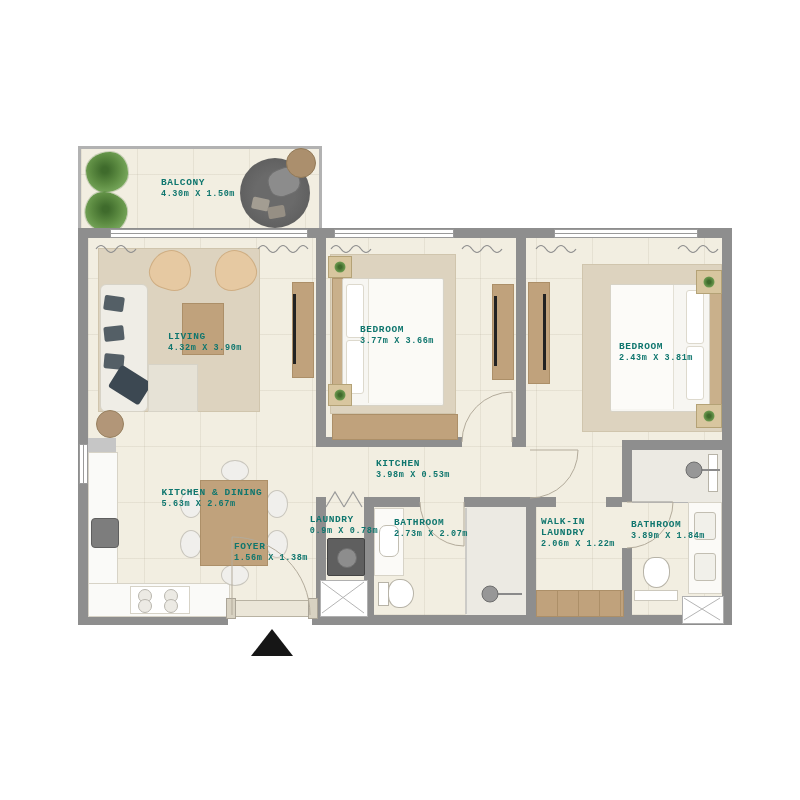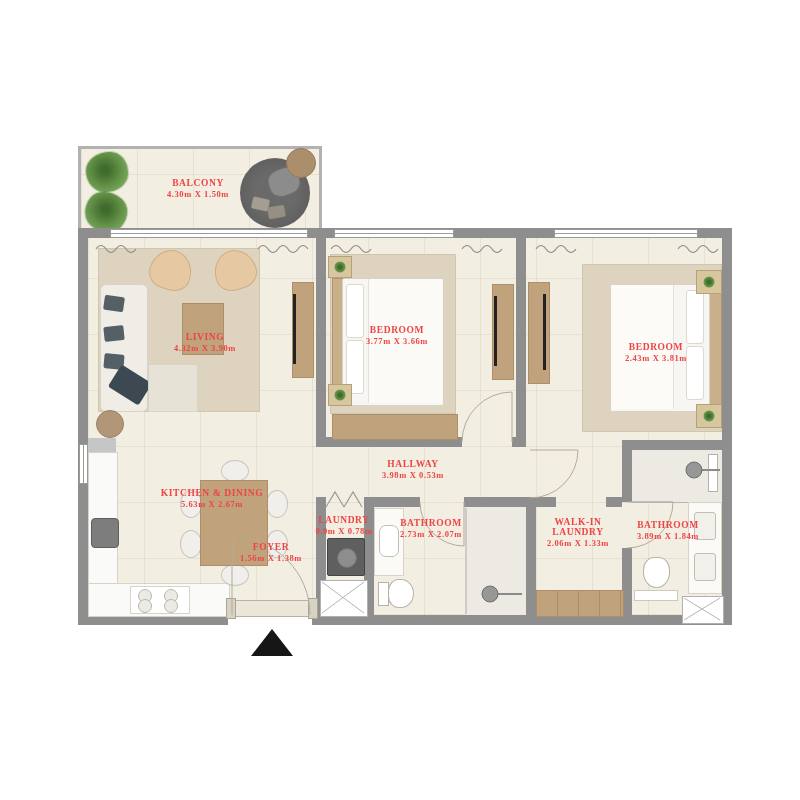--- a/index.html
+++ b/index.html
@@ -9,22 +9,22 @@
   .wall{position:absolute;background:#8e8e8e;}
   .floor{position:absolute;background:#f2eee1;
     background-image:
       repeating-linear-gradient(0deg, rgba(140,130,105,0.12) 0 1px, transparent 1px 56px),
       repeating-linear-gradient(90deg, rgba(140,130,105,0.12) 0 1px, transparent 1px 56px);}
   .window{position:absolute;background:linear-gradient(to bottom,#ffffff 42%,#9a9a9a 42%,#9a9a9a 58%,#ffffff 58%);
           border:1px solid #9a9a9a;}
   .rug{position:absolute;background:#ddd3bf;border:1px solid #d0c5ad;}
   .wood{position:absolute;background:#c0a27c;border:1px solid #ac8f68;}
   .white-furn{position:absolute;background:#f7f6f2;border:1px solid #d7d3c7;}
-  .room-label{position:absolute;transform:translate(-50%,-50%);text-align:center;
-              color:#ef4444;letter-spacing:0.6px;white-space:nowrap;z-index:30;}
+  .room-label{position:absolute;transform:translate(-50%,-50%);
+              color:#0f766e;letter-spacing:0.6px;white-space:nowrap;z-index:30;font-family:Liberation Mono, monospace;}
   .rl-name{font-size:9.5px;font-weight:700;}
   .rl-dims{font-size:8.5px;font-weight:600;margin-top:1px;}
   .pillow{position:absolute;background:#ffffff;border:1px solid #ddd9cd;border-radius:3px;}
   .dark-pillow{position:absolute;background:#545f66;border-radius:2px;}
   .nightstand{position:absolute;background:#d8c69f;border:1px solid #b4a276;}
   .nightstand .plant-dot{position:absolute;left:50%;top:50%;width:11px;height:11px;
       transform:translate(-50%,-50%);border-radius:50%;
       background:radial-gradient(circle,#3f6b2c 20%,#6f9d52 70%,#86b266 100%);}
   .plant{position:absolute;border-radius:58% 42% 55% 45% / 48% 52% 46% 54%;
       background:radial-gradient(circle at 45% 45%, #3f6b2c 10%, #5d8c42 45%, #78a85c 75%, #8fba74 100%);
@@ -226,21 +226,21 @@
   </div>
   <div class="room-label" style="left:397px;top:335px;">
     <div class="rl-name">BEDROOM</div>
     <div class="rl-dims">3.77m X 3.66m</div>
   </div>
   <div class="room-label" style="left:656px;top:352px;">
     <div class="rl-name">BEDROOM</div>
     <div class="rl-dims">2.43m X 3.81m</div>
   </div>
   <div class="room-label" style="left:413px;top:469px;">
-    <div class="rl-name">HALLWAY</div>
+    <div class="rl-name">KITCHEN</div>
     <div class="rl-dims">3.98m X 0.53m</div>
   </div>
   <div class="room-label" style="left:212px;top:498px;">
     <div class="rl-name">KITCHEN &amp; DINING</div>
     <div class="rl-dims">5.63m X 2.67m</div>
   </div>
   <div class="room-label" style="left:271px;top:552px;">
     <div class="rl-name">FOYER</div>
     <div class="rl-dims">1.56m X 1.38m</div>
   </div>
@@ -248,20 +248,20 @@
     <div class="rl-name">LAUNDRY</div>
     <div class="rl-dims">0.9m X 0.78m</div>
   </div>
   <div class="room-label" style="left:431px;top:528px;">
     <div class="rl-name">BATHROOM</div>
     <div class="rl-dims">2.73m X 2.07m</div>
   </div>
   <div class="room-label" style="left:578px;top:532px;">
     <div class="rl-name">WALK-IN</div>
     <div class="rl-name">LAUNDRY</div>
-    <div class="rl-dims">2.06m X 1.33m</div>
+    <div class="rl-dims">2.06m X 1.22m</div>
   </div>
   <div class="room-label" style="left:668px;top:530px;">
     <div class="rl-name">BATHROOM</div>
     <div class="rl-dims">3.89m X 1.84m</div>
   </div>
 
 </div>
 
 </body></html>

